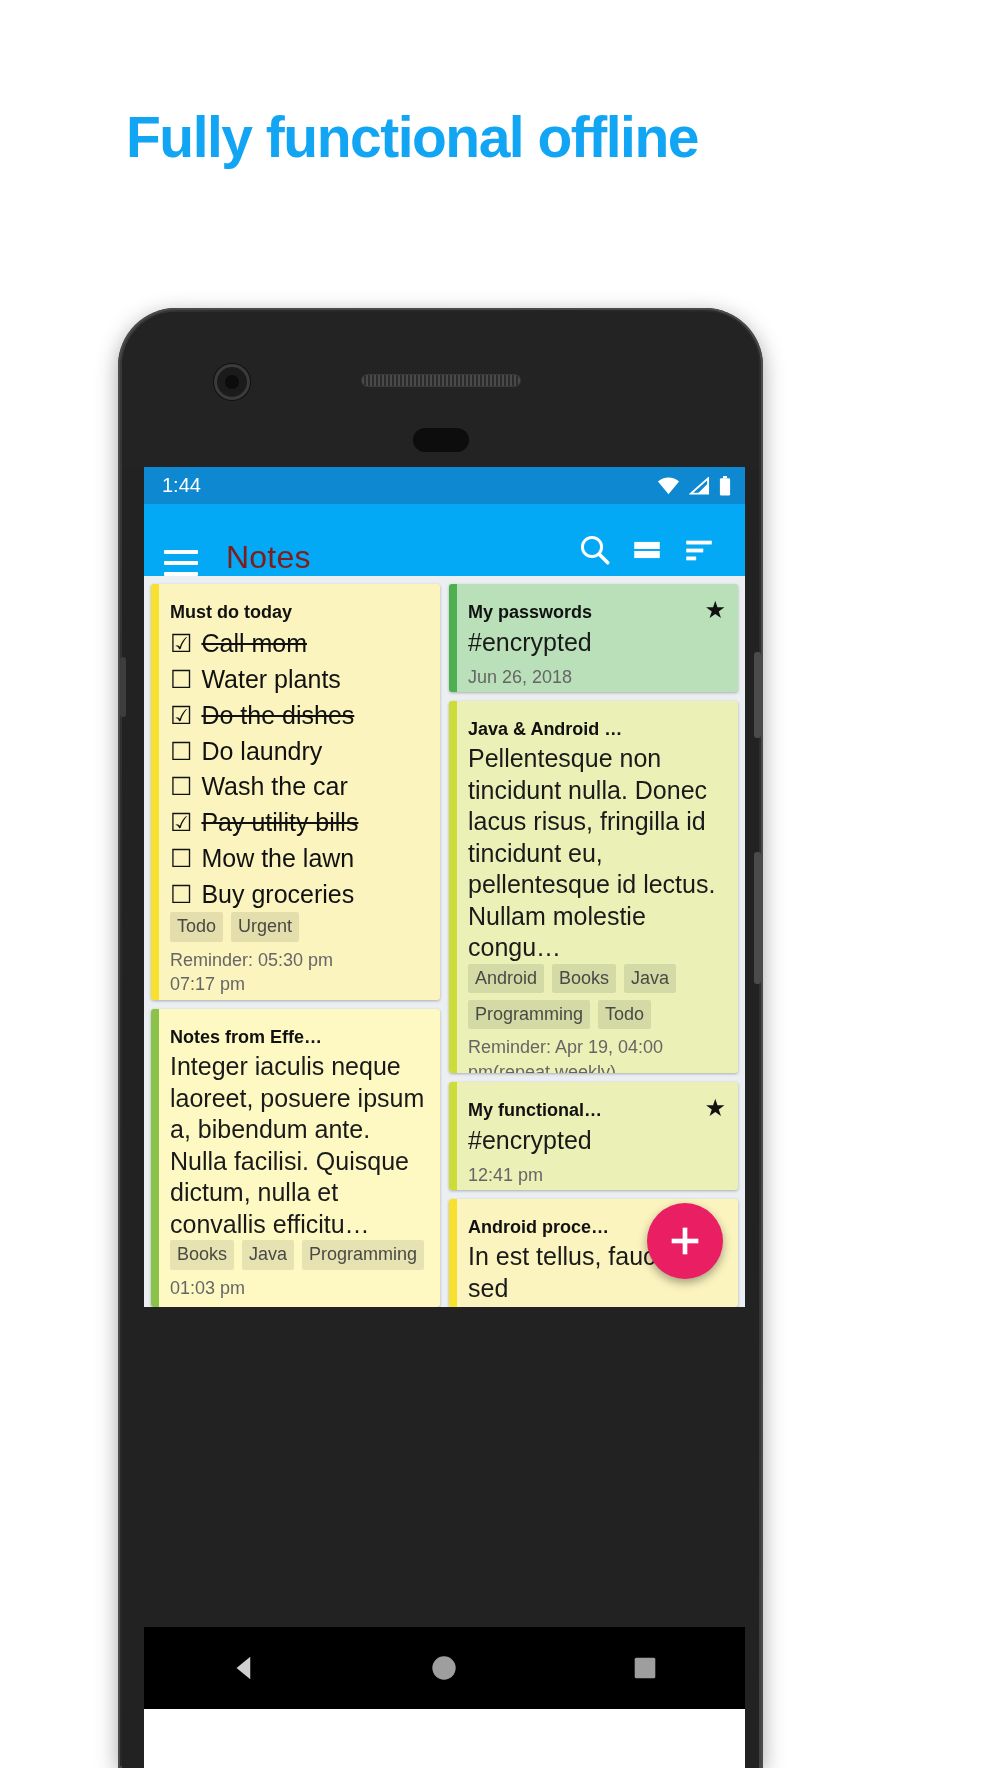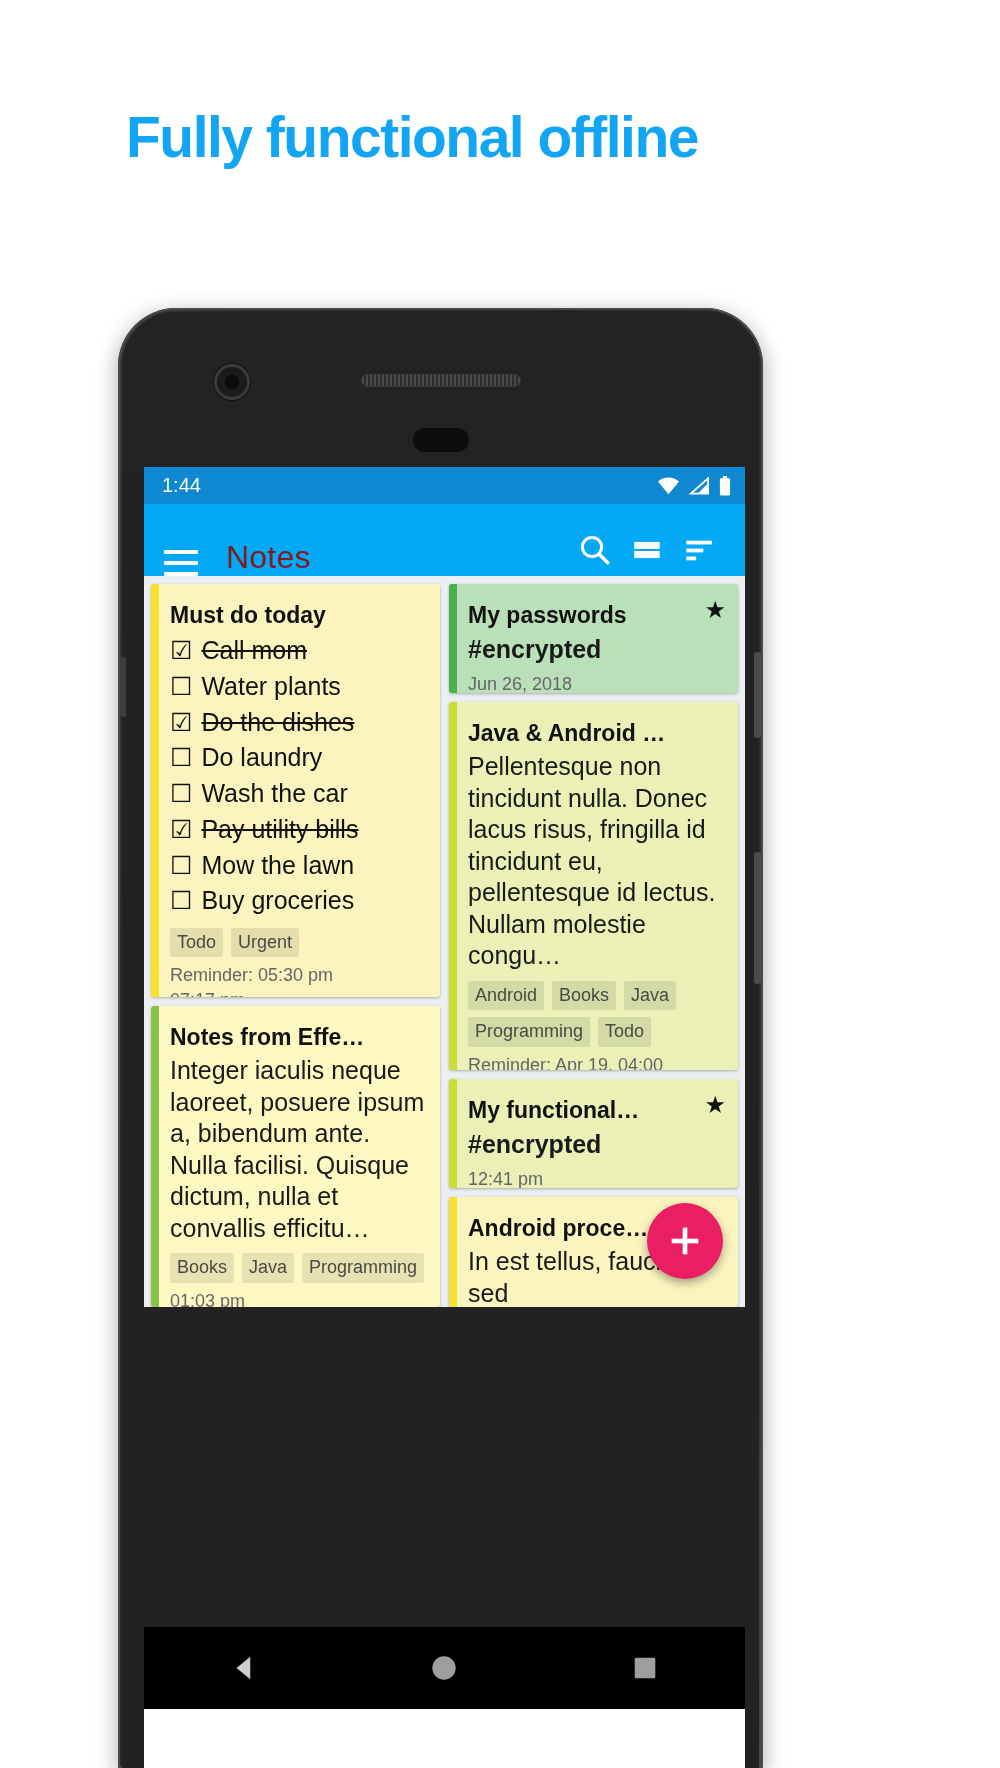--- a/index.html
+++ b/index.html
@@ -98,35 +98,35 @@
 
   .note {
     position:relative;
     border-radius:3px;
     padding:16px 14px 14px 19px;
     box-shadow:0 1px 3px rgba(0,0,0,.28);
     overflow:hidden;
   }
   .note .stripe { position:absolute; left:0; top:0; bottom:0; width:8px; }
   .note-title {
-    font-size:23px; font-weight:bold; color:#111;
+    font-size:18px; font-weight:bold; color:#111;
     white-space:nowrap; overflow:hidden; line-height:1.35; margin-bottom:2px;
   }
   .note-star { position:absolute; right:12px; top:14px; font-size:24px; color:#111; line-height:1; }
   .note-body { font-size:25px; color:#1a1a1a; line-height:1.26; word-wrap:break-word; }
-  .note-sub  { font-size:25px; color:#1a1a1a; line-height:1.3;font-weight:bold; }
+  .note-sub  { font-size:25px; color:#1a1a1a; line-height:1.3; }
   .note-date { font-size:18px; color:#666; margin-top:6px; line-height:1.35; }
 
   
   .chk-row { display:flex; align-items:flex-start; font-size:25px; line-height:1.43; color:#111; }
   .chk-box { flex:0 0 auto; margin-right:9px; font-size:25px; }
   .chk-row.done .chk-text { text-decoration: line-through; }
 
   
-  .tags { margin-top:9px; display:flex; flex-wrap:wrap; gap:7px 8px;text-align:right; }
+  .tags { margin-top:0; display:flex; flex-wrap:wrap; gap:7px 8px;text-align:right; }
   .tag {
     background: rgba(0,0,0,.09);
     color:#4a4a44; font-size:18px;
     padding:3px 7px; border-radius:2px; line-height:1.3;
   }
 
   
   #fab {
     position:absolute; right:22px; bottom:28px;
     width:76px; height:76px; border-radius:50%;

